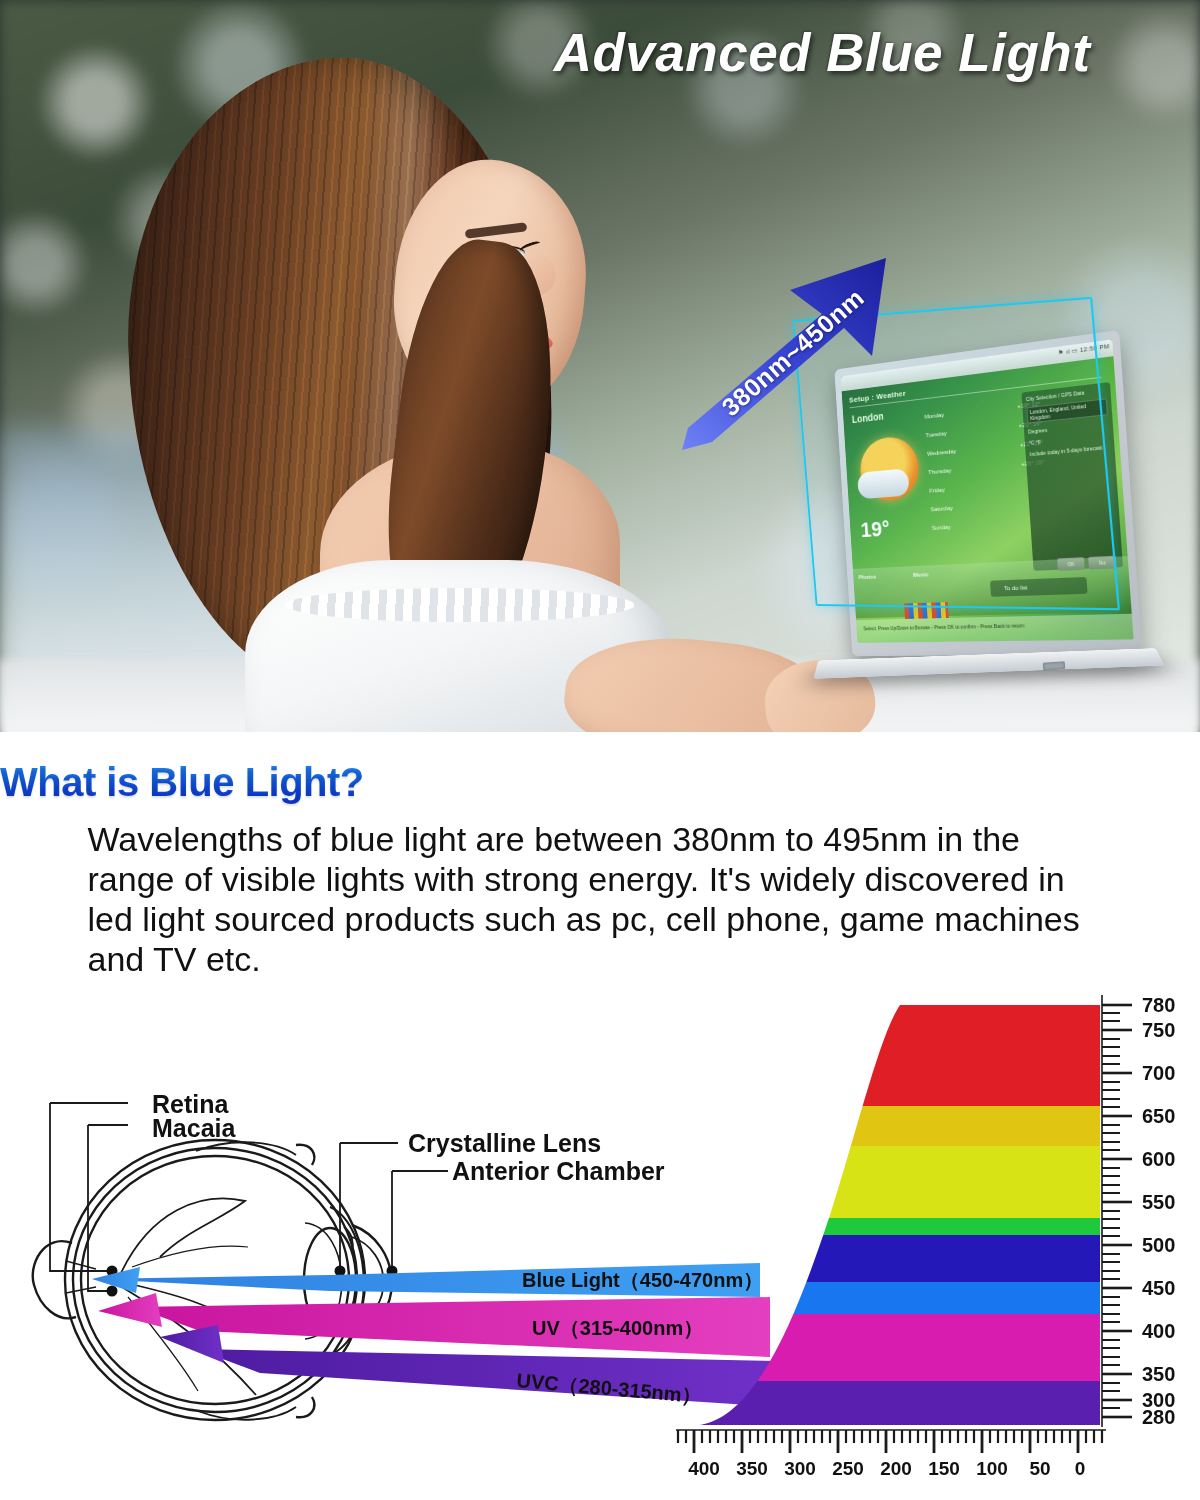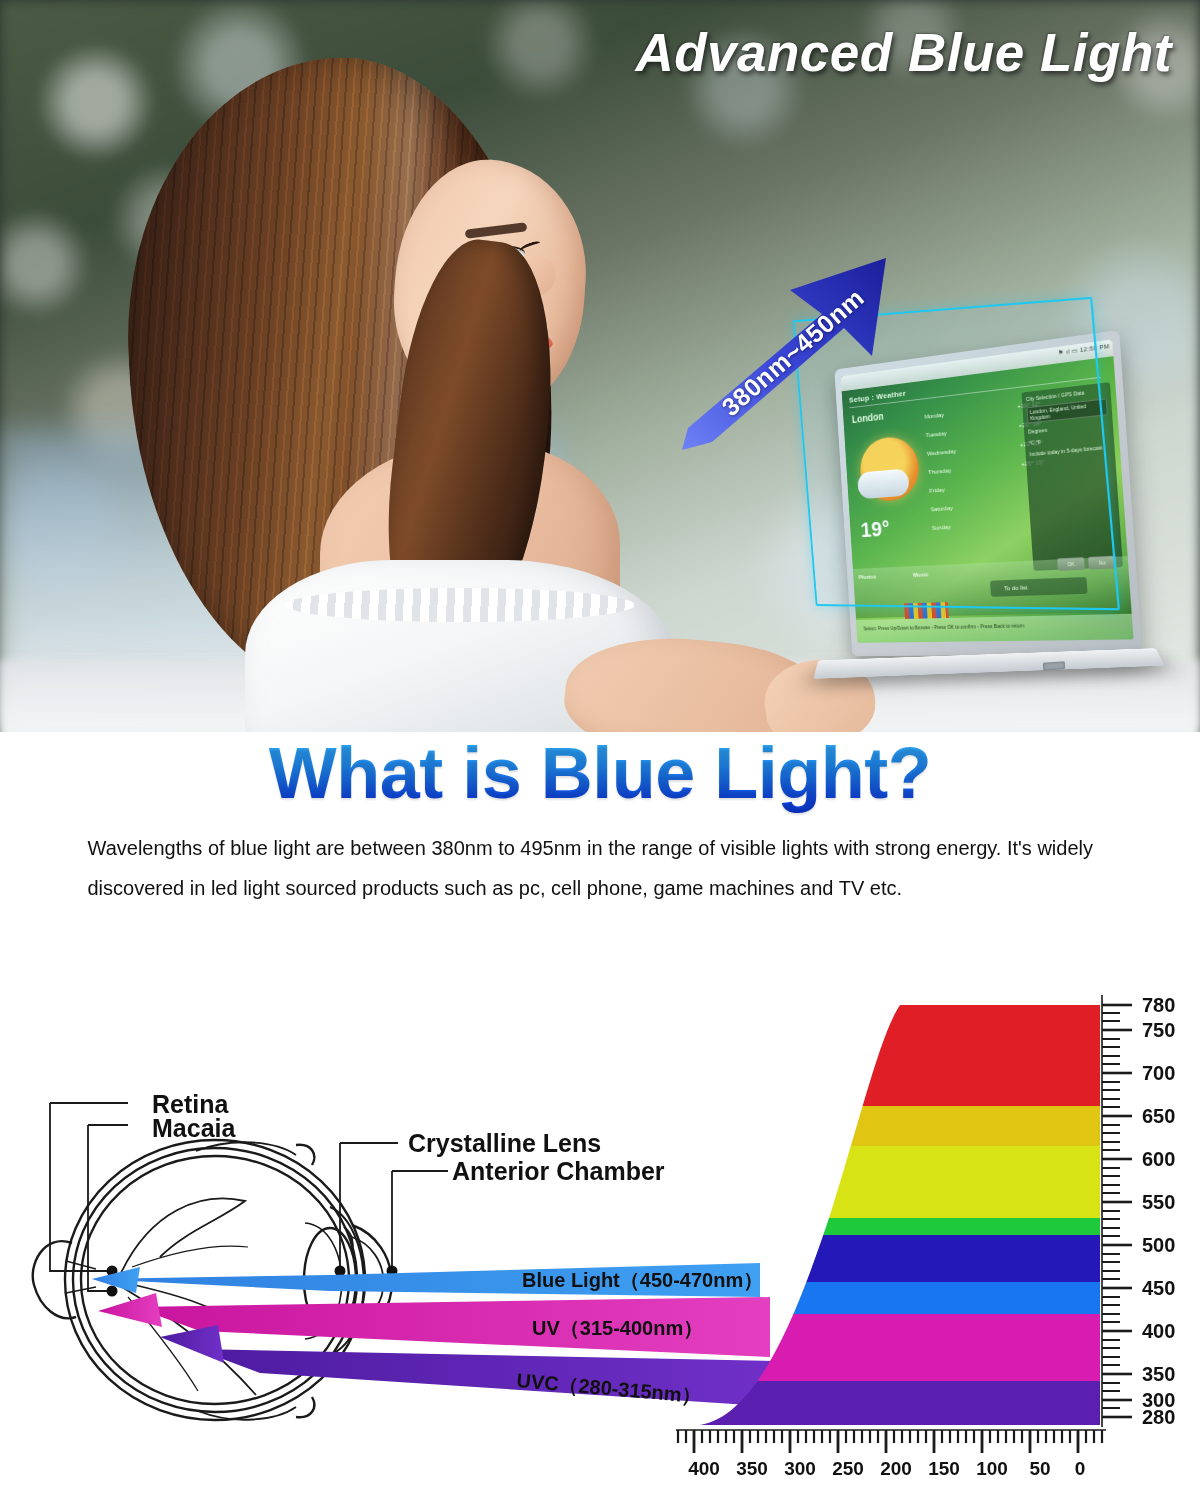--- a/index.html
+++ b/index.html
@@ -161,32 +161,33 @@
     box-shadow:0 0 14px rgba(30,200,240,.35); }
 
   
   .arrow-wrap { position:absolute; left:672px; top:252px; width:250px; height:220px; }
   .arrow-label { position:absolute; left:-4px; top:86px; width:250px;
     font-size:25px; font-weight:bold; color:#ffffff; letter-spacing:.5px;
     transform:rotate(-41deg); transform-origin:50% 50%; text-align:center;
     text-shadow:0 1px 3px rgba(0,0,40,.55); white-space:nowrap; }
 
   
-  .headline { position:absolute; right:28px; top:22px; width:700px; text-align:right;
+  .headline { position:absolute; right:28px; top:22px; width:700px; text-align:center;
     font-size:53px; line-height:62px; font-weight:bold; font-style:italic; color:#ffffff;
     letter-spacing:.5px;
     text-shadow:2px 3px 5px rgba(0,0,0,.58), -1px -1px 2px rgba(0,0,0,.28); }
 
   
   .section2 { position:absolute; left:0; top:732px; width:1200px; height:258px; background:#fff; }
-  .s2-title { text-align:center; font-size:72px; font-weight:bold; letter-spacing:-.5px;
+  .s2-title { text-align:left; font-size:40px; font-weight:bold; letter-spacing:-.5px;
+    padding-top:28px;
     background:linear-gradient(180deg,#34b0f2 0%,#1f86ec 42%,#0f49dd 78%,#0b34cf 100%);
     -webkit-background-clip:text; background-clip:text; color:transparent;
     text-shadow:0 2px 2px rgba(0,0,0,.12); }
-  .s2-body { margin:14px auto 7px; width:1025px; font-size:20px; line-height:40px; color:#111; text-align:left; }
+  .s2-body { margin:14px auto 7px; width:1025px; font-size:34px; line-height:40px; color:#111; text-align:left; }
 
   
   .diagram { position:absolute; left:0; top:975px; width:1200px; height:525px; background:#fff; }
   .diagram svg { display:block; }
 </style>
 </head>
 <body>
 
 <div class="hero">
   <div class="hero-bg"></div>

